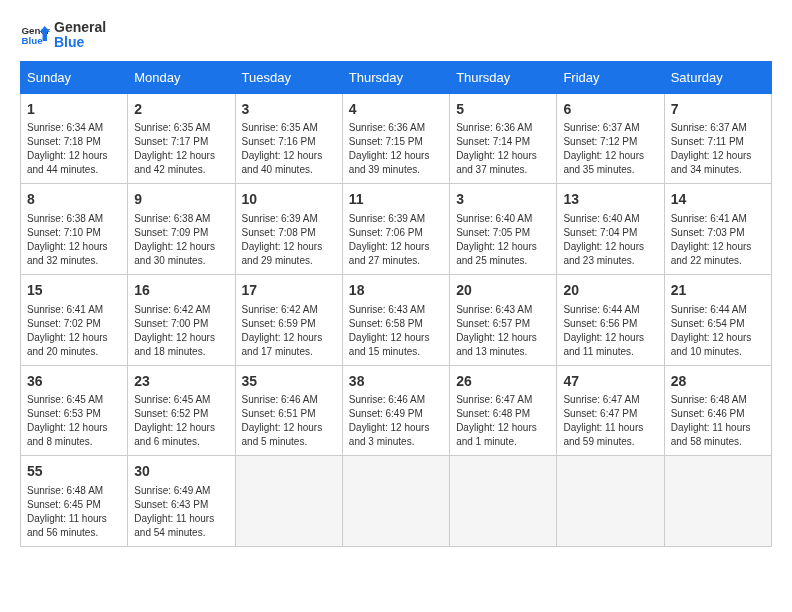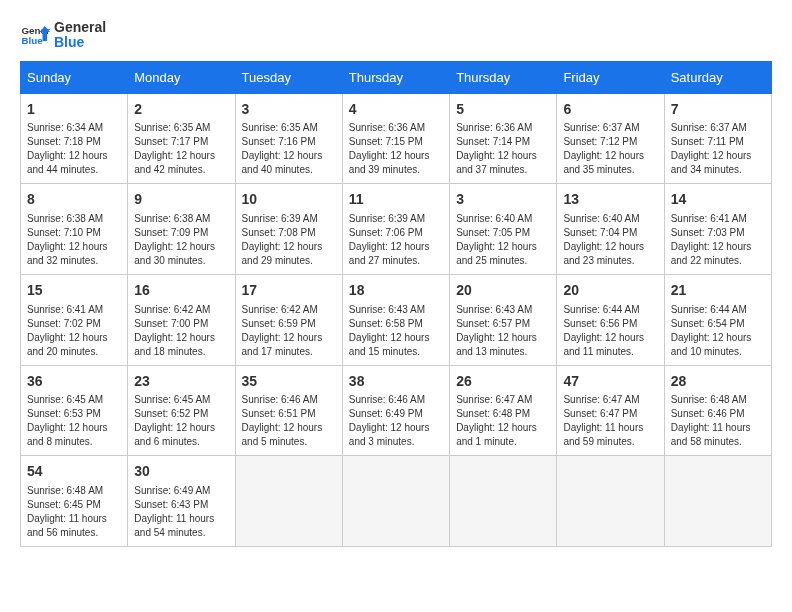--- a/index.html
+++ b/index.html
@@ -228,21 +228,21 @@
           <span class="day-number">47</span>
           <div class="day-info">Sunrise: 6:47 AM<br>Sunset: 6:47 PM<br>Daylight: 11 hours and 59 minutes.</div>
         </td>
         <td>
           <span class="day-number">28</span>
           <div class="day-info">Sunrise: 6:48 AM<br>Sunset: 6:46 PM<br>Daylight: 11 hours and 58 minutes.</div>
         </td>
       </tr>
       <tr class="week-row">
         <td>
-          <span class="day-number">54</span>
+          <span class="day-number">55</span>
           <div class="day-info">Sunrise: 6:48 AM<br>Sunset: 6:45 PM<br>Daylight: 11 hours and 56 minutes.</div>
         </td>
         <td>
           <span class="day-number">30</span>
           <div class="day-info">Sunrise: 6:49 AM<br>Sunset: 6:43 PM<br>Daylight: 11 hours and 54 minutes.</div>
         </td>
         <td class="empty"></td>
         <td class="empty"></td>
         <td class="empty"></td>
         <td class="empty"></td>

